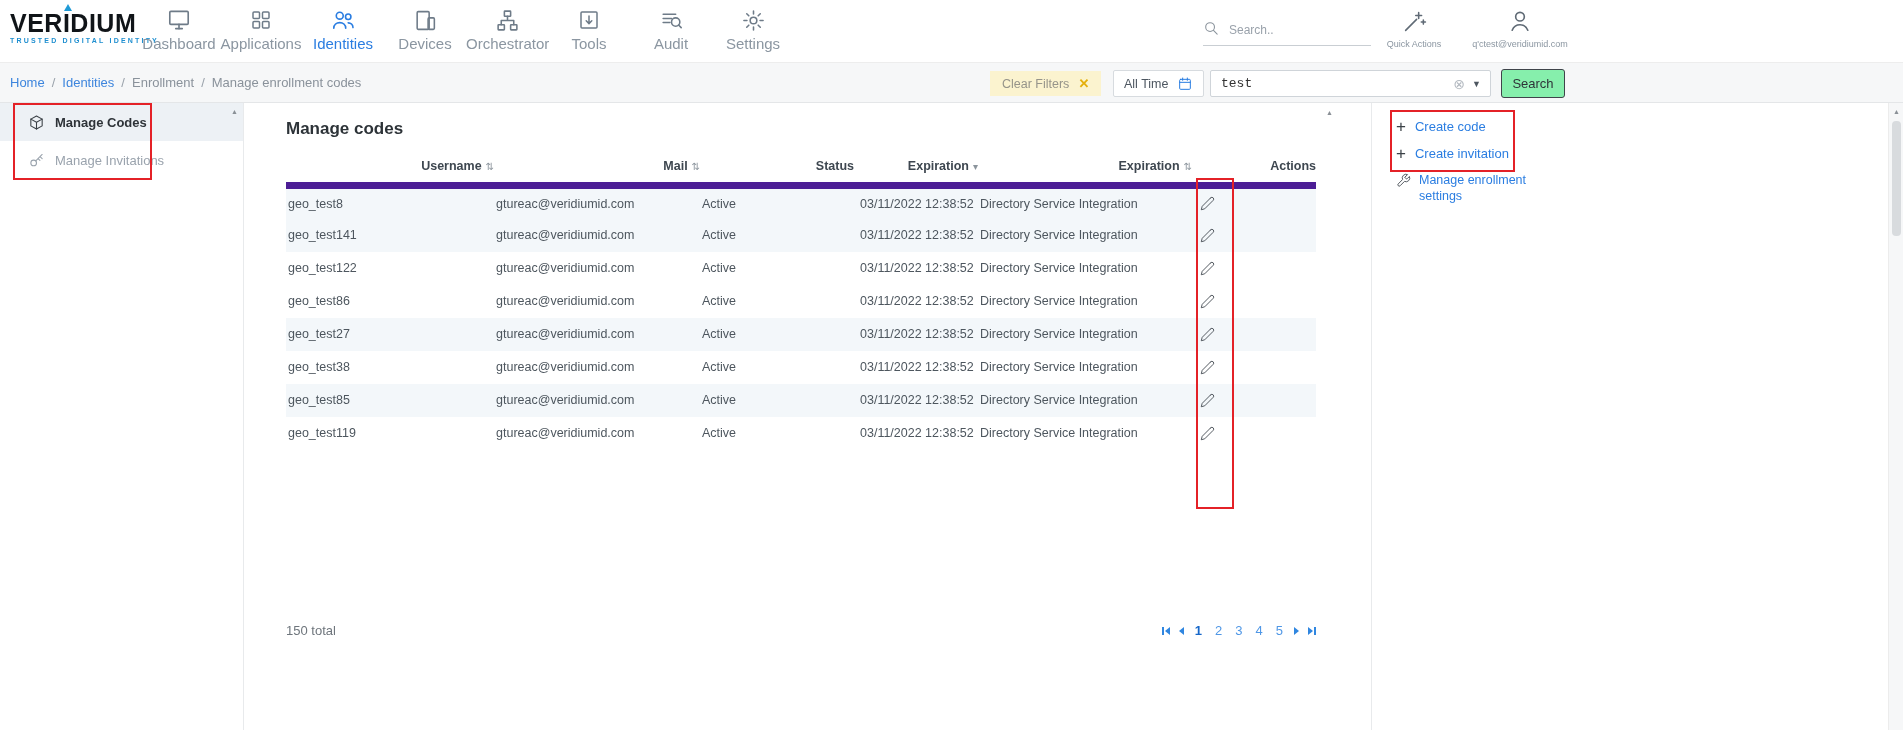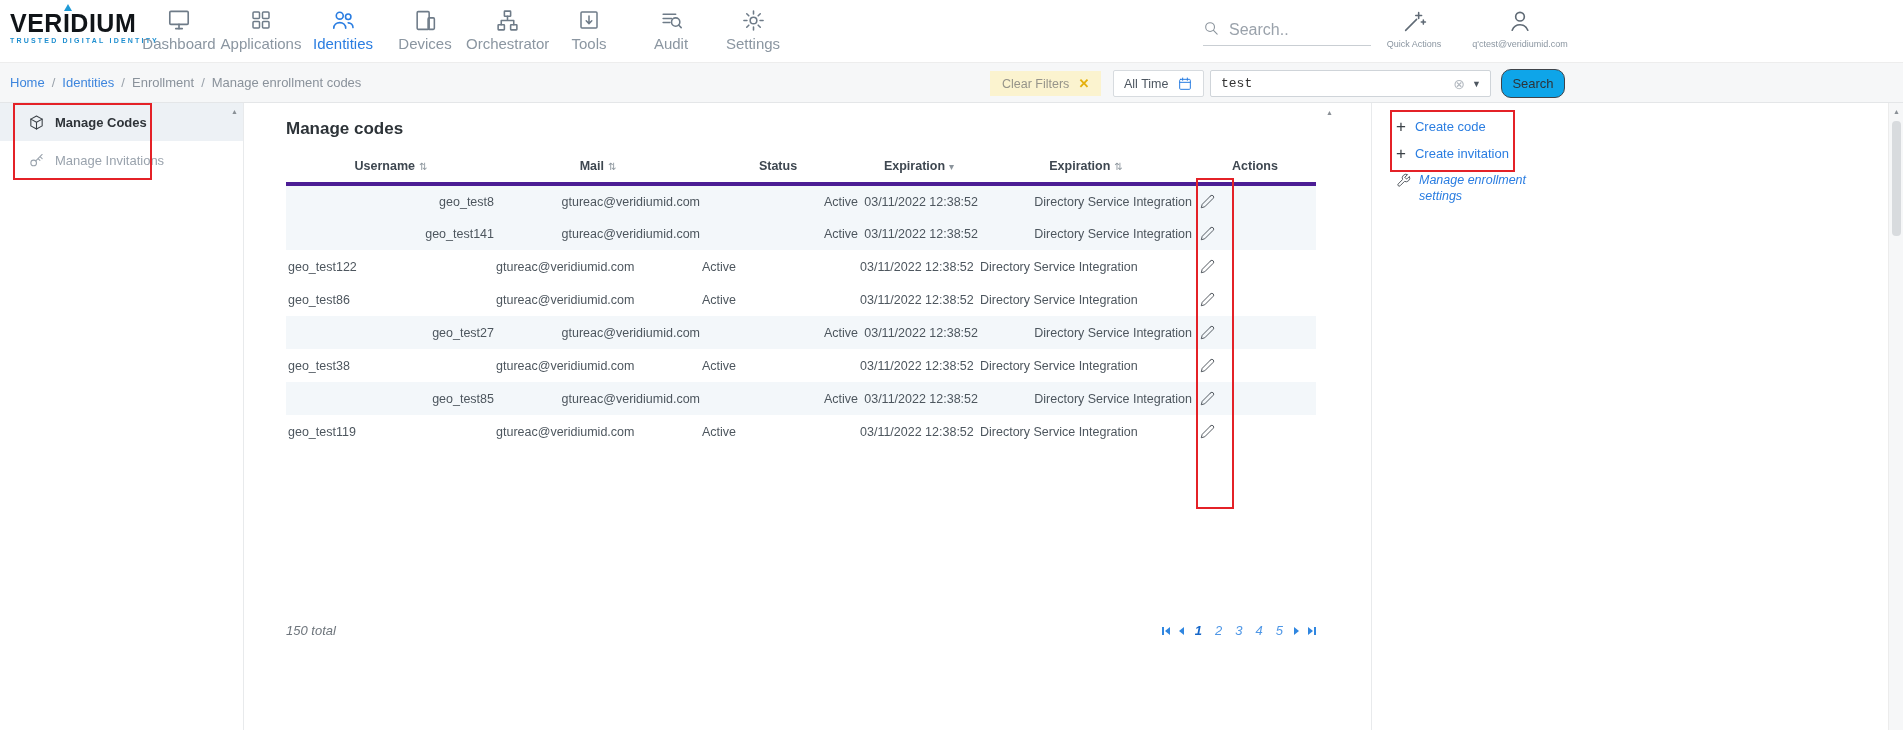--- a/index.html
+++ b/index.html
@@ -18,21 +18,21 @@
   .nav-items{position:absolute;left:138px;top:5px;display:flex;}
   .nav-item{width:82px;text-align:center;cursor:pointer;}
   .nav-icon{height:30px;display:flex;align-items:center;justify-content:center;}
   .nav-icon svg{stroke:#6e7b88;}
   .nav-label{font-size:15px;color:#8b96a1;margin-top:0;}
   .nav-item.active .nav-label{color:#2a7de1;}
   .nav-item.active svg{stroke:#2a7de1;}
   .top-search{position:absolute;left:1203px;top:20px;width:168px;display:flex;align-items:center;
     border-bottom:1px solid #c9ced3;padding-bottom:5px;}
   .top-search svg{stroke:#8a939c;}
-  .top-search input{border:none;outline:none;background:transparent;font-size:16px;color:#777;
+  .top-search input{border:none;outline:none;background:transparent;font-size:12px;color:#777;
     margin-left:9px;width:130px;font-family:"Liberation Sans",sans-serif;}
   .top-search input::placeholder{color:#9aa2ab;}
   .qa,.user{position:absolute;top:6px;text-align:center;cursor:pointer;}
   .qa{left:1381px;width:66px;text-align:center;}
   .user{left:1458px;width:124px;}
   .qa .nav-icon svg,.user .nav-icon svg{stroke:#5f6a75;}
   .mini-label{font-size:9px;color:#8b96a1;margin-top:3px;white-space:nowrap;}
 
   
   .crumb-bar{position:absolute;left:0;top:62px;width:1903px;height:41px;background:#f6f7f8;
@@ -46,63 +46,63 @@
   .clear-x{color:#e4af0c;margin-left:9px;font-size:13px;font-weight:bold;}
   .all-time{position:absolute;left:1113px;top:7px;height:27px;background:#fff;border:1px solid #d7dbdf;
     border-radius:2px;display:flex;align-items:center;padding:0 10px;font-size:12.5px;color:#4d5660;cursor:pointer;}
   .all-time svg{margin-left:9px;stroke:#2a7de1;}
   .filter-search{position:absolute;left:1210px;top:7px;width:281px;height:27px;border:1px solid #cfd4d9;
     background:#fff;border-radius:2px;display:flex;align-items:center;}
   .filter-search input{flex:1;border:none;outline:none;padding:0 10px;font-size:13px;color:#333;
     font-family:Liberation Mono, monospace;}
   .clear-circle{color:#b4bac1;font-size:14px;margin-right:7px;cursor:pointer;}
   .dd-caret{color:#4d5660;font-size:9px;margin-right:9px;cursor:pointer;}
-  .search-btn{position:absolute;left:1501px;top:6px;width:64px;height:29px;background:#0ea5e9;
-    border:1px solid #3f444a;border-radius:10px;font-size:13px;color:#2e3338;cursor:pointer;
+  .search-btn{position:absolute;left:1501px;top:6px;width:64px;height:29px;background:#86efac;
+    border:1px solid #3f444a;border-radius:3px;font-size:13px;color:#2e3338;cursor:pointer;
     font-family:"Liberation Sans",sans-serif;}
 
   
   .sidebar{position:absolute;left:0;top:103px;width:244px;height:627px;background:#fff;border-right:1px solid #e8eaec;}
   .side-item{display:flex;align-items:center;height:38px;padding-left:28px;font-size:13px;color:#9aa3ad;cursor:pointer;}
   .side-item svg{stroke:#9aa3ad;}
   .side-icon{margin-right:10px;display:flex;align-items:center;}
   .side-item.active{background:#edf1f5;color:#2e3338;font-weight:bold;}
   .side-item.active svg{stroke:#3a4046;}
   .panel-scroll-arrow{position:absolute;font-size:7px;color:#8a9096;line-height:7px;}
 
   
   .main{position:absolute;left:245px;top:103px;width:1093px;height:627px;background:#fff;}
   .main-title{position:absolute;left:41px;top:16px;font-size:17px;font-weight:bold;color:#2d3338;}
   .codes-table{position:absolute;left:41px;top:47px;width:1030px;border-collapse:collapse;
     font-size:12.5px;color:#4d565e;table-layout:fixed;}
-  .codes-table th{font-weight:bold;text-align:center;color:#3e4750;padding:9px 0 9px 2px;
-    border-bottom:4px solid #4c1d95;font-size:12.5px;}
+  .codes-table th{font-weight:bold;text-align:right;color:#3e4750;padding:9px 0 9px 2px;
+    border-bottom:7px solid #4c1d95;font-size:12.5px;}
   .sort-glyph{color:#8b949c;font-size:10px;margin-left:4px;font-weight:normal;}
   .codes-table td{padding:0 0 0 2px;height:33px;}
-  .codes-table tr.alt{background:#f3f7fa;text-align:right;}
+  .codes-table tr.alt{background:#f3f7fa;}
   .pencil-btn{background:none;border:none;cursor:pointer;padding:0 0 0 6px;display:flex;align-items:center;}
   .pencil-btn svg{stroke:#4a5057;}
   .table-footer{position:absolute;left:41px;top:520px;width:1030px;display:flex;
-    justify-content:space-between;align-items:center;font-style:italic;}
+    justify-content:space-between;align-items:center;}
   .total{font-size:13px;color:#6e757c;}
   .pagination{display:flex;align-items:center;gap:9px;font-size:13px;}
   .page-btn{color:#4f97e6;cursor:pointer;padding:0 2px;}
   .page-btn.active{color:#1667c9;font-weight:bold;}
   .page-arrow{display:inline-flex;align-items:center;gap:1px;cursor:pointer;}
   .tri{width:0;height:0;}
   .tri-left{border-top:4px solid transparent;border-bottom:4px solid transparent;border-right:5px solid #2f86e0;}
   .tri-right{border-top:4px solid transparent;border-bottom:4px solid transparent;border-left:5px solid #2f86e0;}
   .pbar{width:2px;height:8px;background:#2f86e0;}
 
   
   .rightpanel{position:absolute;left:1371px;top:103px;width:517px;height:627px;background:#fff;
     border-left:1px solid #e8eaec;padding:15px 0 0 24px;}
   .rp-item{display:flex;align-items:center;margin-bottom:10px;cursor:pointer;font-size:13px;color:#2a7de1;}
   .rp-plus{font-size:17px;color:#3a4046;margin-right:9px;line-height:17px;}
-  .rp-settings{display:flex;margin-top:9px;cursor:pointer;font-size:12.5px;color:#2a7de1;width:160px;line-height:16px;font-style:italic;}
+  .rp-settings{display:flex;margin-top:9px;cursor:pointer;font-size:12.5px;color:#2a7de1;width:160px;line-height:16px;}
   .rp-settings svg{stroke:#4a5057;margin-right:8px;flex:none;margin-top:1px;}
 
   
   .page-scrollbar{position:absolute;left:1888px;top:103px;width:15px;height:627px;background:#f6f7f8;border-left:1px solid #ececec;}
   .page-scrollbar .panel-scroll-arrow{left:4px;top:5px;}
   .page-scroll-thumb{position:absolute;left:3px;top:18px;width:9px;height:115px;background:#d8dbde;border-radius:4px;cursor:pointer;}
 
   
   .ann{position:absolute;border:2px solid #e42127;z-index:60;pointer-events:none;}
   .ann-sidebar{left:13px;top:103px;width:139px;height:77px;}

